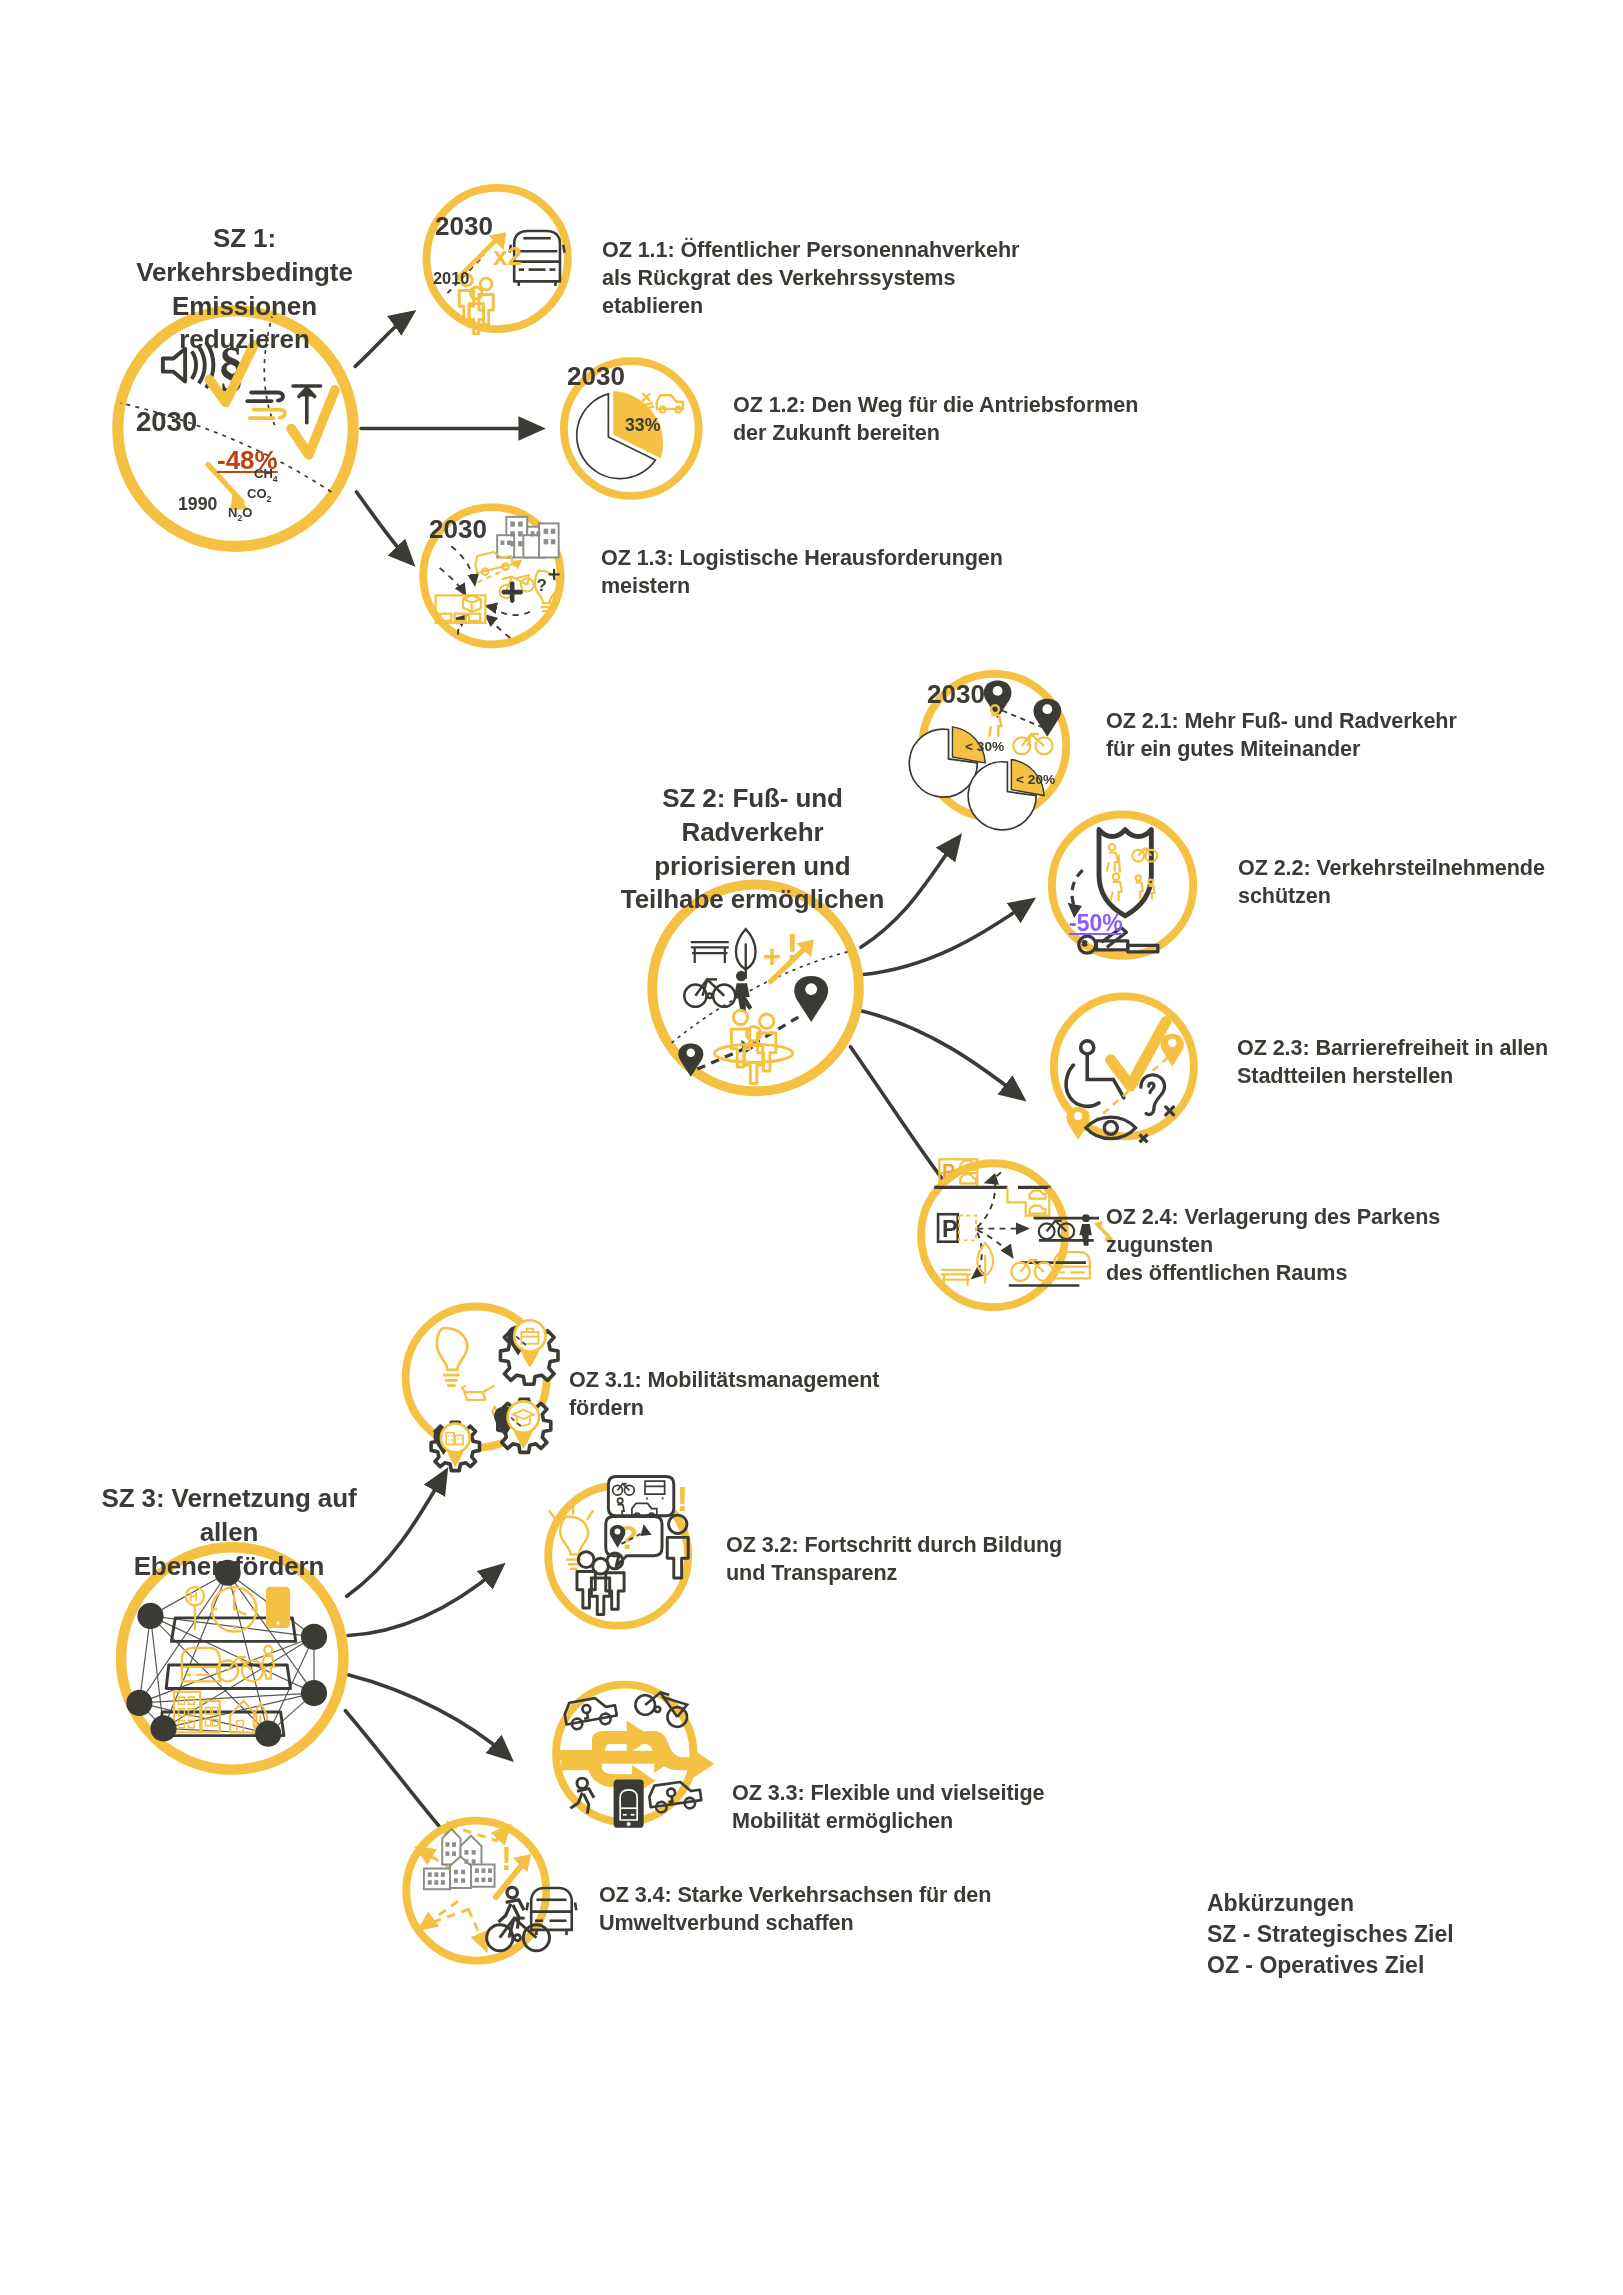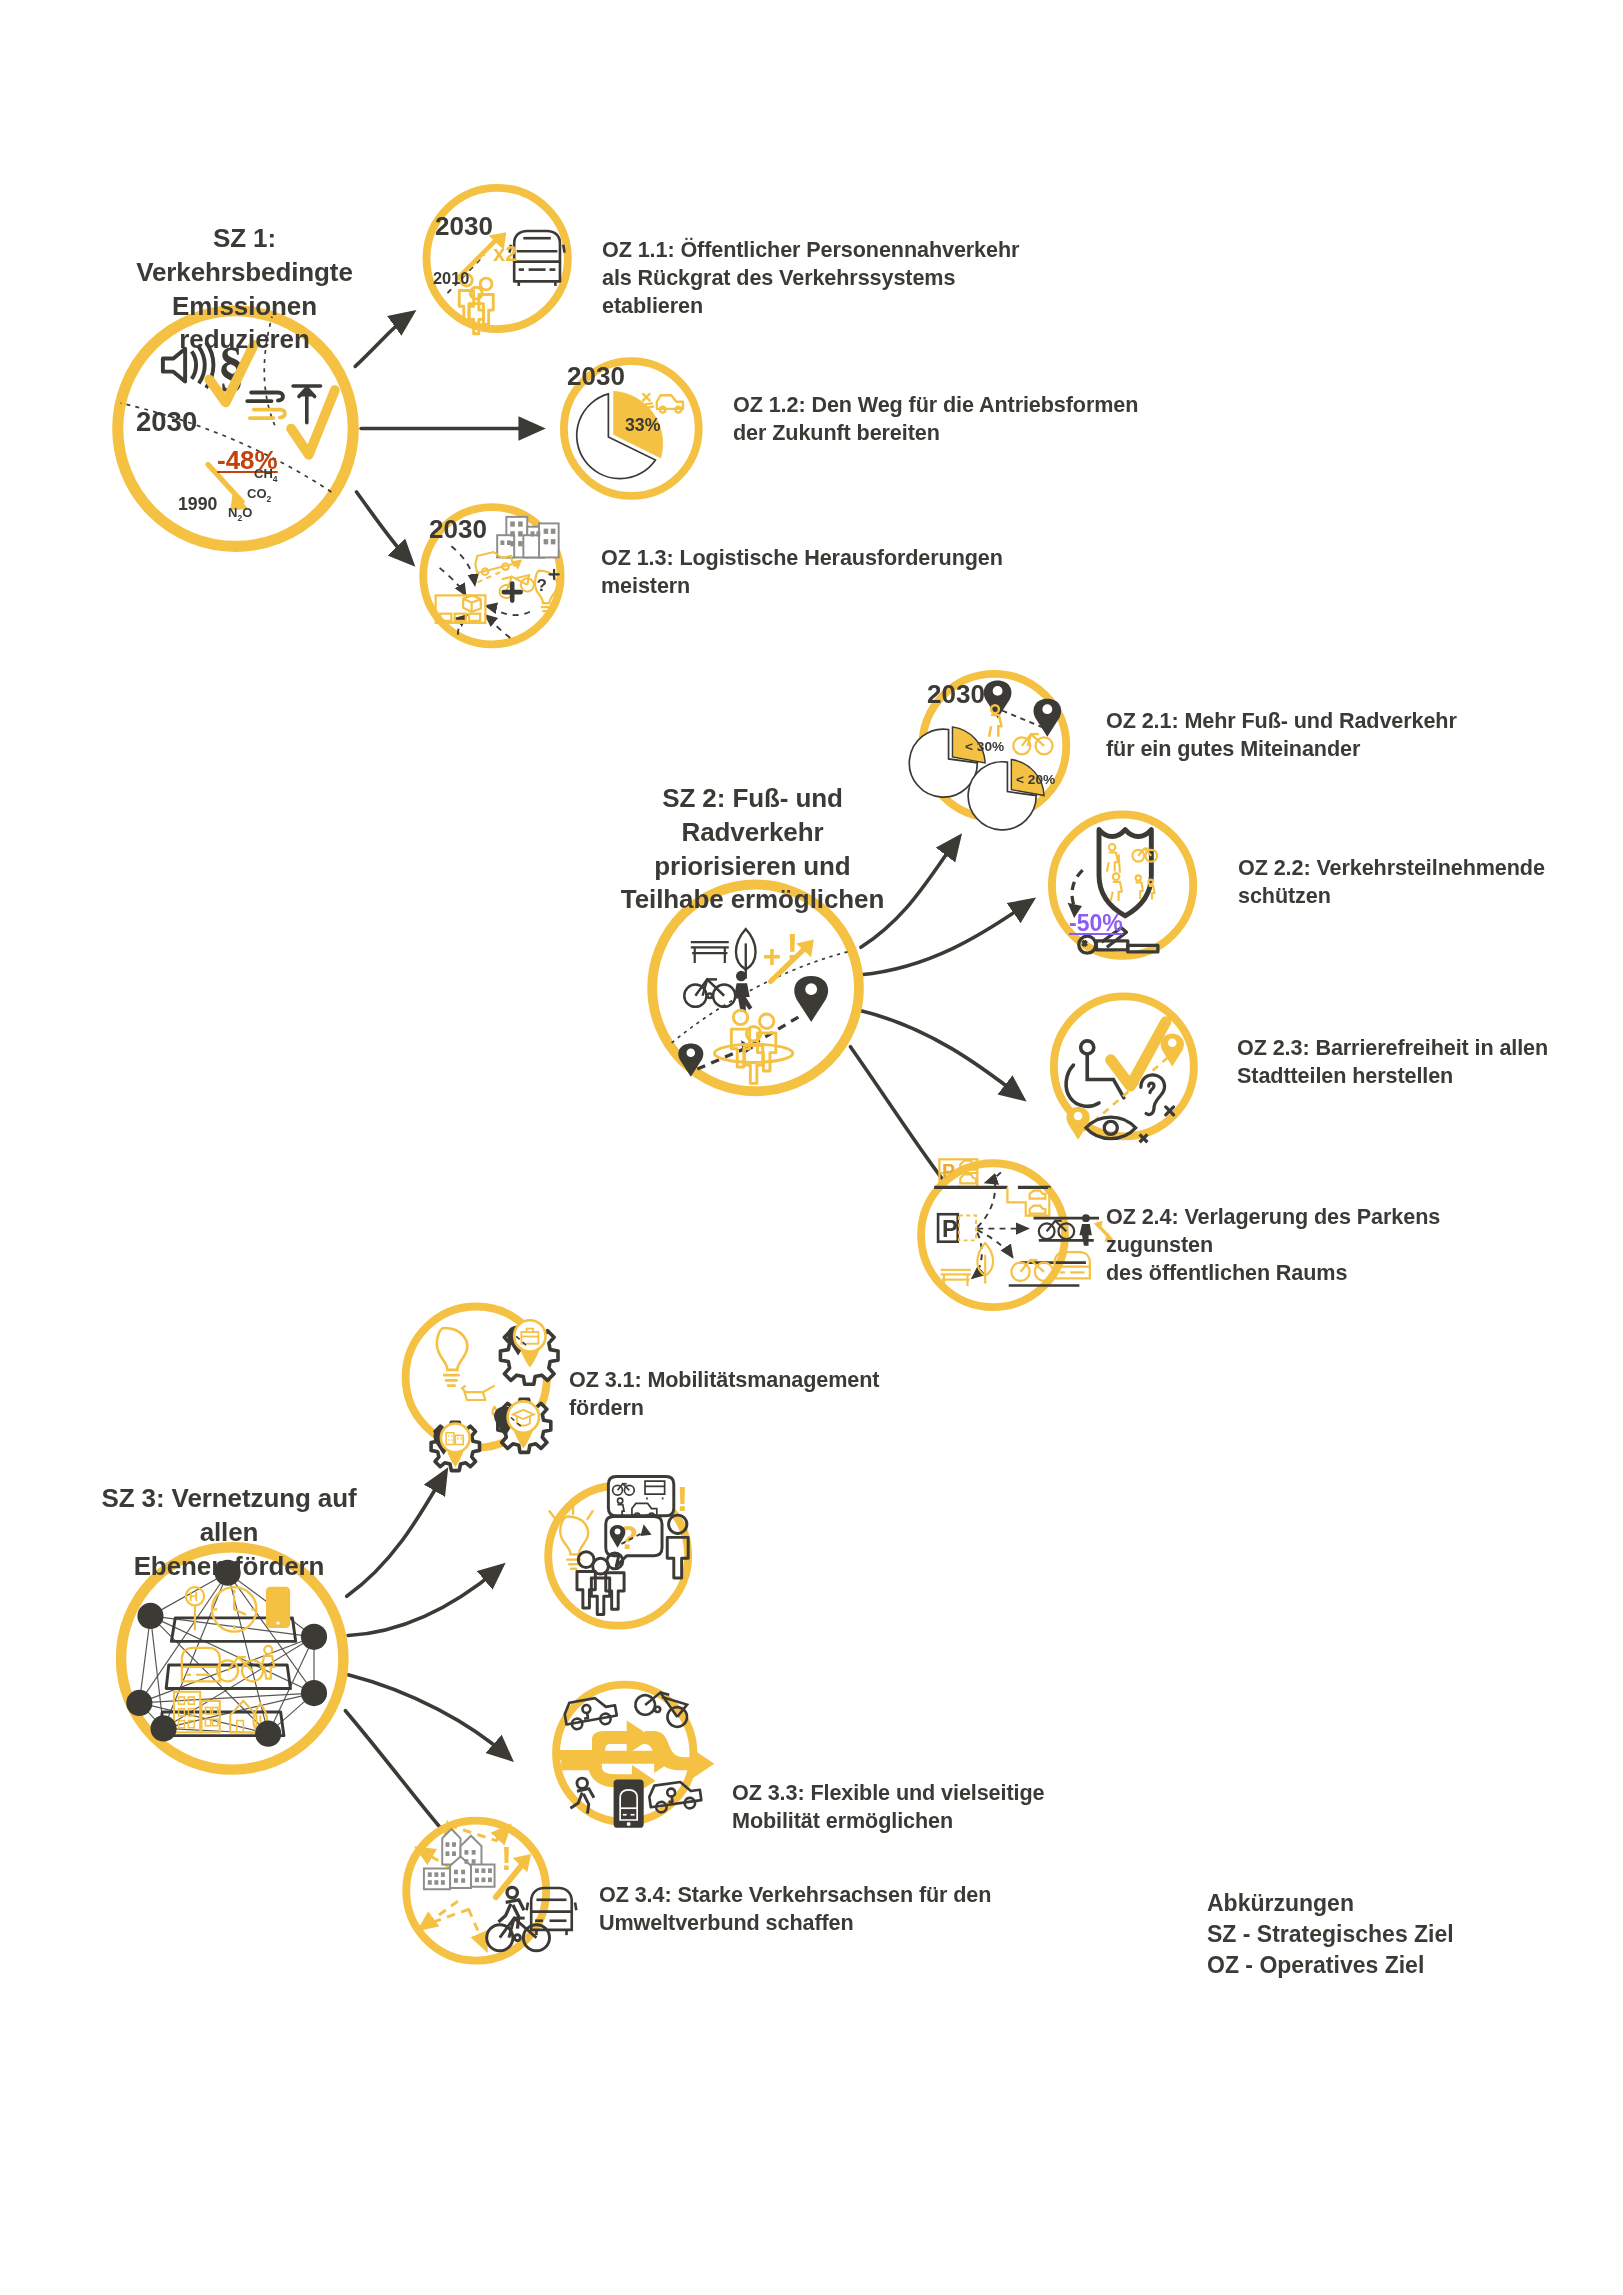--- a/index.html
+++ b/index.html
@@ -23,21 +23,21 @@
   .y2030s{font-size:26px;}
   .y2010{font-size:16.4px;}
   .y1990{font-size:17.7px;}
   .pct48{font-size:26px;color:#c2410c;text-decoration:underline;}
   .pct33{font-size:17.7px;}
   .pct30{font-size:13.7px;margin-left:8px;}
   .pct20{font-size:13.7px;}
   .pct50{font-size:23px;color:#8b5cf6;text-decoration:underline;}
   .gas{font-size:13px;font-weight:bold;}
   .gas sub{font-size:8.5px;}
-  .x2{font-size:22px;color:#f5bc3f;font-weight:bold;}
+  .x2{font-size:26px;color:#f5bc3f;font-weight:bold;}
   .pchar{font-weight:bold;color:#3c3a35;}
 </style>
 </head>
 <body>
 
 <div class="stage">
 
 <svg class="svg-root" viewBox="0 0 2481 3508" xmlns="http://www.w3.org/2000/svg">
   <defs>
     <marker id="ah" markerWidth="9" markerHeight="9" refX="6.4" refY="3.2" orient="auto">
@@ -867,20 +867,24 @@
 <div class="txt sz-title" style="left:72px;top:1482px;width:314px;">
   <div>SZ 3: Vernetzung auf allen</div>
   <div>Ebenen fördern</div>
 </div>
 
 <div class="txt oz-label" style="left:569px;top:1366px;width:406px;">
   <div>OZ 3.1: Mobilitätsmanagement</div>
   <div>fördern</div>
 </div>
 
+<div class="txt oz-label" style="left:726px;top:1531px;width:406px;">
+  <div>OZ 3.2: Fortschritt durch Bildung</div>
+  <div>und Transparenz</div>
+</div>
 
 <div class="txt oz-label" style="left:732px;top:1731px;width:406px;margin-top:48px;">
   <div>OZ 3.3: Flexible und vielseitige</div>
   <div>Mobilität ermöglichen</div>
 </div>
 
 <div class="txt oz-label" style="left:599px;top:1881px;width:419px;">
   <div>OZ 3.4: Starke Verkehrsachsen für den</div>
   <div>Umweltverbund schaffen</div>
 </div>

